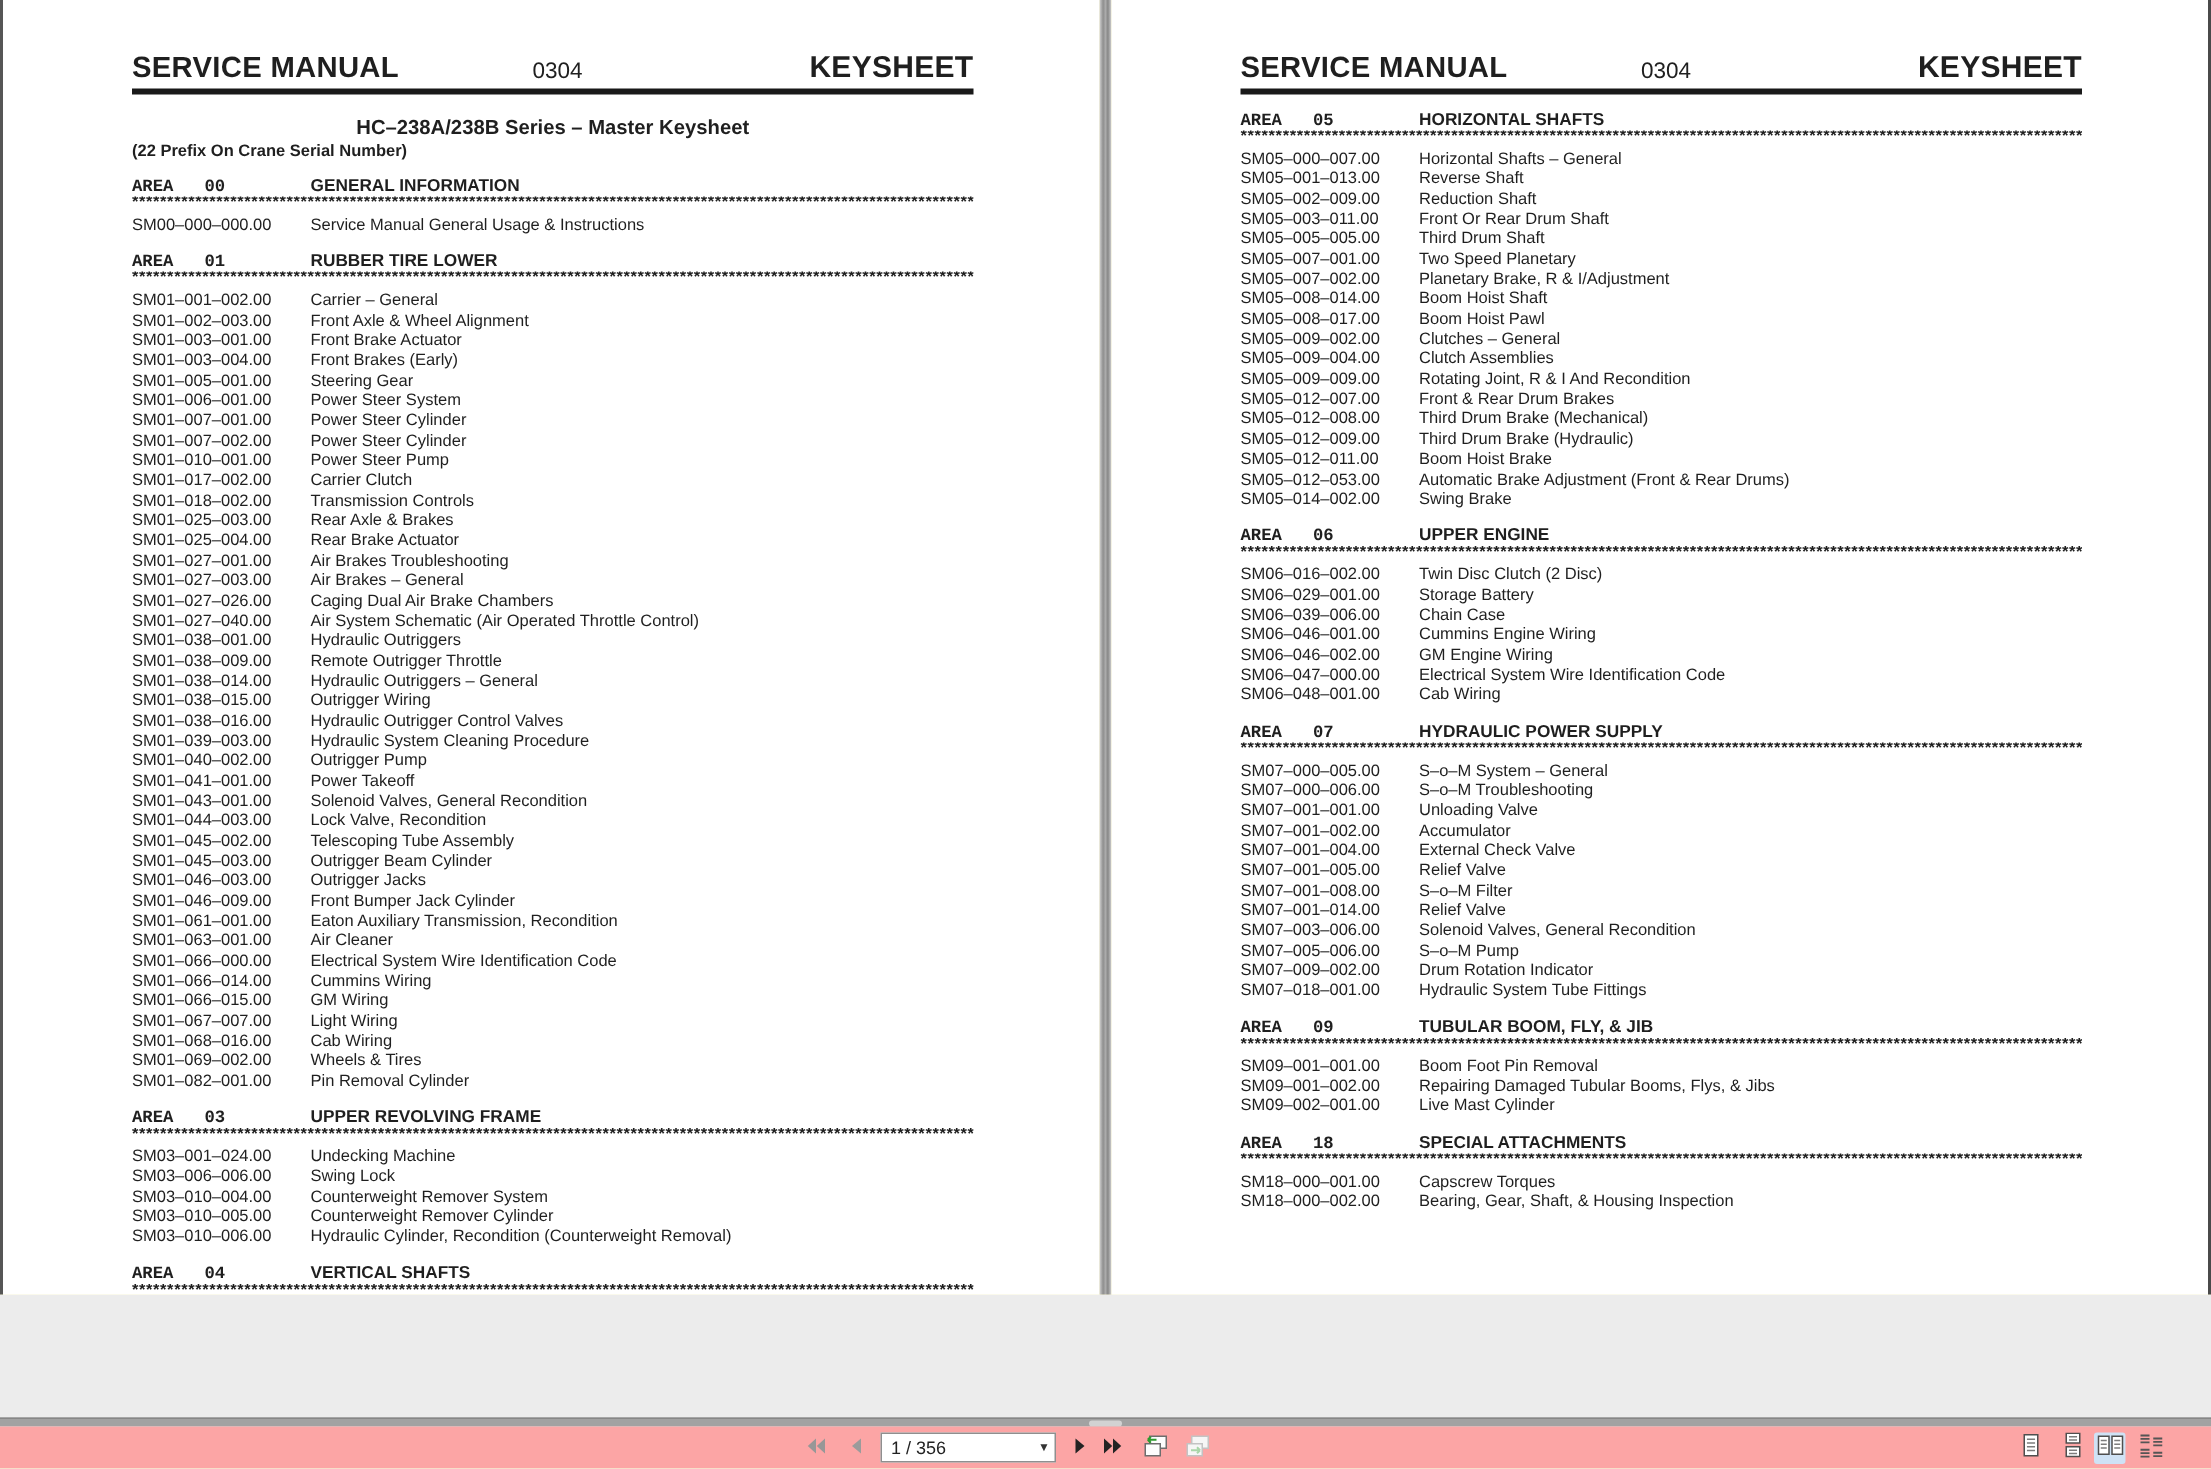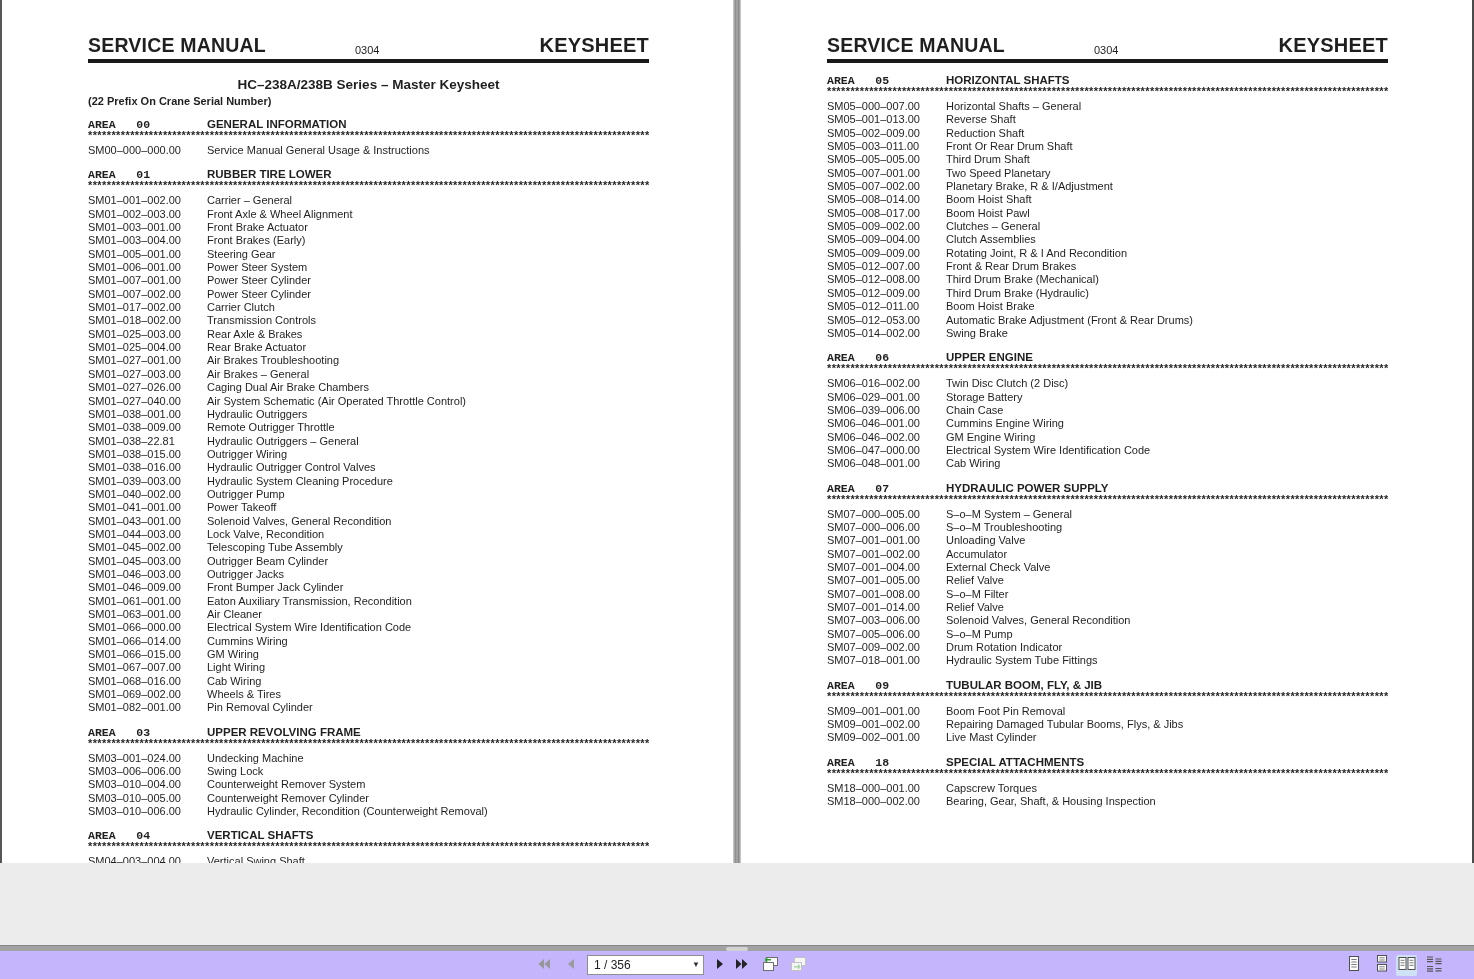--- a/index.html
+++ b/index.html
@@ -18,21 +18,21 @@
   .page-2{left:739px;width:731px;}
   .gutter{
     position:absolute;left:731px;top:0;width:8px;height:945px;
     background:linear-gradient(90deg,#d2d2d2,#8e8e8e 30%,#ababab 50%,#878787 70%,#d2d2d2);
   }
   .page-inner{padding:34px 84px 0 86px;position:relative;height:100%;box-sizing:border-box;}
   .page-header{
     position:relative;height:25px;border-bottom:4px solid #191919;
   }
   .hdr-left{position:absolute;left:0;bottom:2px;font-size:19.5px;font-weight:bold;letter-spacing:.2px;}
-  .hdr-center{position:absolute;left:267px;bottom:3px;font-size:11px;}
+  .hdr-center{position:absolute;left:267px;bottom:3px;font-size:15px;}
   .hdr-right{position:absolute;right:0;bottom:2px;font-size:20px;font-weight:bold;letter-spacing:.2px;}
   .doc-title{margin-top:14px;font-size:13.5px;font-weight:bold;line-height:15px;text-align:center;}
   .doc-subtitle{margin-top:3px;font-size:11px;font-weight:bold;line-height:12px;}
   .sec-head{margin-top:11px;font-size:11.5px;font-weight:bold;line-height:13px;display:flex;}
   .page-2 .section:first-of-type .sec-head{margin-top:18px;}
   .sec-area{width:119px;white-space:pre;flex:none;font-family:Liberation Mono, monospace;}
   .sec-stars{
     font-size:11px;font-weight:bold;line-height:8px;height:8px;overflow:hidden;
     white-space:nowrap;letter-spacing:.4px;margin-top:0;
   }
@@ -49,21 +49,21 @@
     position:absolute;left:0;top:945px;width:1474px;height:6px;
     background:#a2a2a2;border-top:1px solid #868686;box-sizing:border-box;
   }
   .hsplit-handle{
     position:absolute;left:726px;top:1px;width:22px;height:4px;
     background:#d2d2d2;border-radius:2px;
   }
   
   .toolbar{
     position:absolute;left:0;top:951px;width:1474px;height:28px;
-    background:#c4b5fd;
+    background:#fca5a5;
   }
   .tb-btn{
     position:absolute;top:4px;width:20px;height:20px;border:none;background:transparent;
     padding:0;margin:0;display:flex;align-items:center;justify-content:center;cursor:default;
   }
   .page-combo{position:absolute;left:587px;top:4px;width:117px;height:20px;}
   .page-combo input{
     width:117px;height:20px;box-sizing:border-box;border:1px solid #8f8f8f;background:#fff;
     font-family:"Liberation Sans",sans-serif;font-size:12px;padding:1px 18px 1px 6px;color:#222;
   }
@@ -134,20 +134,24 @@
             </div>
             <div class="row">
               <span class="row-code">SM01–007–001.00</span>
               <span class="row-desc">Power Steer Cylinder</span>
             </div>
             <div class="row">
               <span class="row-code">SM01–007–002.00</span>
               <span class="row-desc">Power Steer Cylinder</span>
             </div>
             <div class="row">
+              <span class="row-code">SM01–010–001.00</span>
+              <span class="row-desc">Power Steer Pump</span>
+            </div>
+            <div class="row">
               <span class="row-code">SM01–017–002.00</span>
               <span class="row-desc">Carrier Clutch</span>
             </div>
             <div class="row">
               <span class="row-code">SM01–018–002.00</span>
               <span class="row-desc">Transmission Controls</span>
             </div>
             <div class="row">
               <span class="row-code">SM01–025–003.00</span>
               <span class="row-desc">Rear Axle &amp; Brakes</span>
@@ -174,21 +178,21 @@
             </div>
             <div class="row">
               <span class="row-code">SM01–038–001.00</span>
               <span class="row-desc">Hydraulic Outriggers</span>
             </div>
             <div class="row">
               <span class="row-code">SM01–038–009.00</span>
               <span class="row-desc">Remote Outrigger Throttle</span>
             </div>
             <div class="row">
-              <span class="row-code">SM01–038–22.81</span>
+              <span class="row-code">SM01–038–014.00</span>
               <span class="row-desc">Hydraulic Outriggers – General</span>
             </div>
             <div class="row">
               <span class="row-code">SM01–038–015.00</span>
               <span class="row-desc">Outrigger Wiring</span>
             </div>
             <div class="row">
               <span class="row-code">SM01–038–016.00</span>
               <span class="row-desc">Hydraulic Outrigger Control Valves</span>
             </div>

